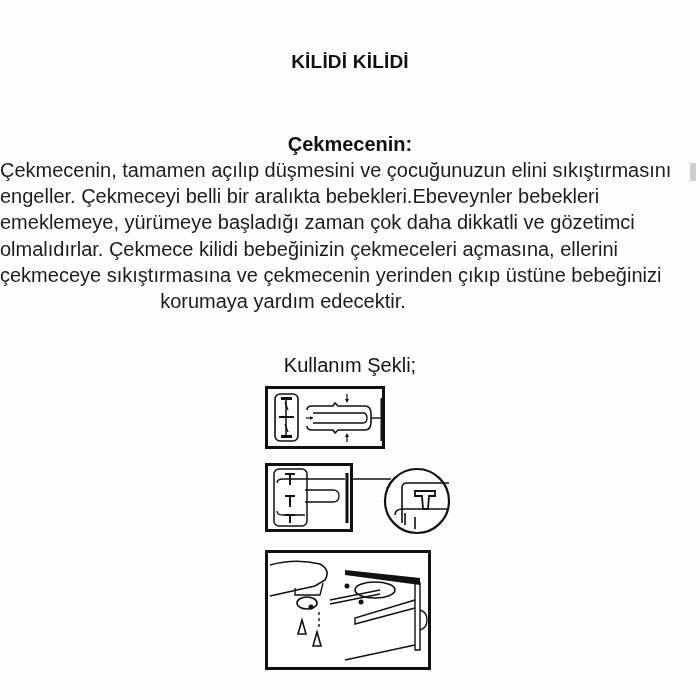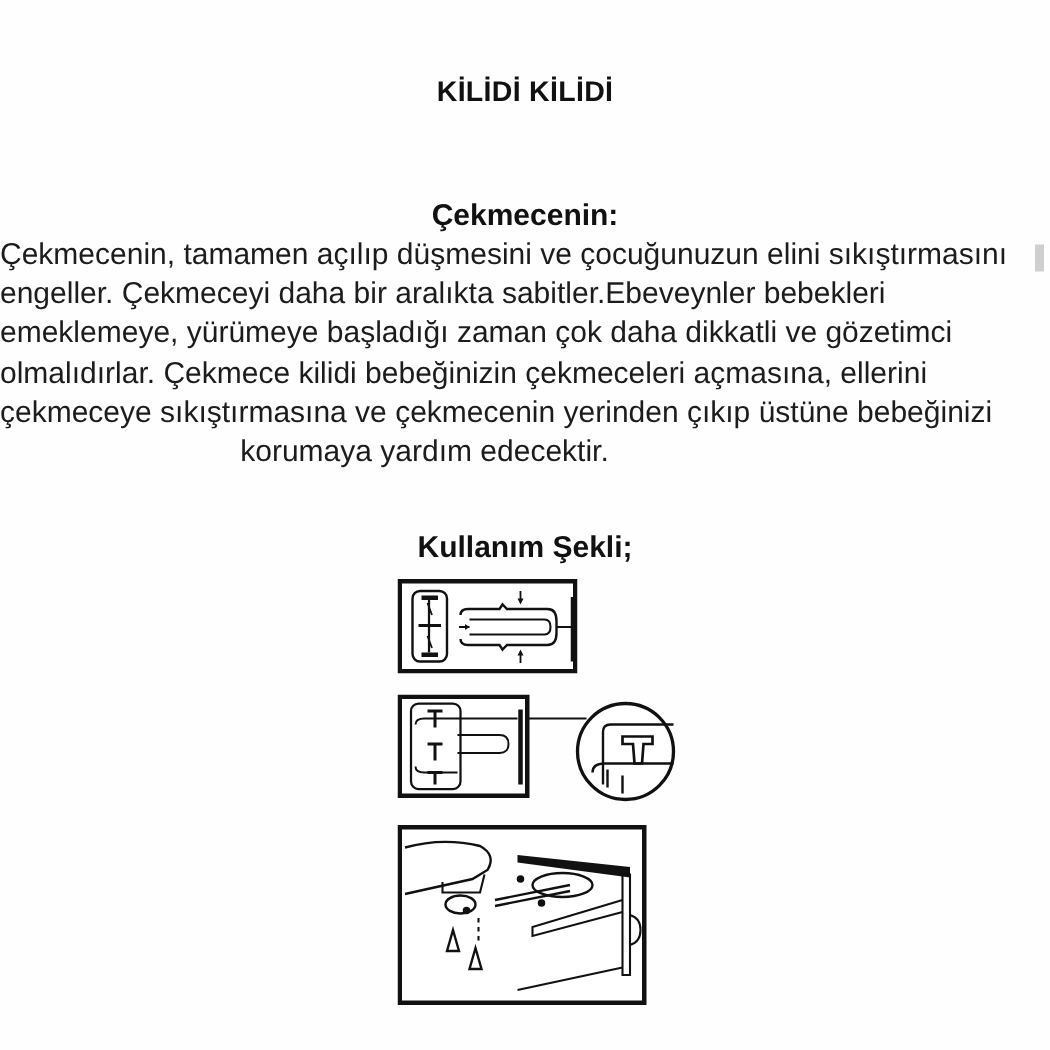--- a/index.html
+++ b/index.html
@@ -6,37 +6,37 @@
   body { width:700px; height:700px; position:relative; overflow:hidden;
          font-family:"Liberation Sans", sans-serif; color:#1a1a1a; }
   .title { position:absolute; top:51px; left:0; width:700px; text-align:center;
            font-weight:bold; font-size:19px; letter-spacing:0.2px; color:#111; }
   .features-heading { position:absolute; top:133px; left:0; width:700px; text-align:center;
            font-weight:bold; font-size:20px; color:#111; }
   .body-text { position:absolute; top:157px; left:0; width:566px; text-align:center;
            font-size:20px; line-height:26.2px; color:#1c1c1c; white-space:nowrap; }
   .body-text div { height:26.2px; }
   .usage-heading { position:absolute; top:354px; left:0; width:700px; text-align:center;
-           font-weight:bold; font-size:20px; color:#111; }
+           font-weight:normal; font-size:20px; color:#111; }
   .figure { position:absolute; }
   .fig1 { left:265px; top:386px; width:120px; height:63px; }
   .fig2 { left:265px; top:463px; width:190px; height:72px; }
   .fig3 { left:265px; top:550px; width:178px; height:123px; }
   .edge-mark { position:absolute; left:690px; top:163px; width:6px; height:18px; background:#cfcfcf; }
 </style>
 </head>
 <body>
 
 <div class="title">KİLİDİ KİLİDİ</div>
 
 <div class="features-heading">Çekmecenin:</div>
 
 <div class="body-text">
   <div>Çekmecenin, tamamen açılıp düşmesini ve çocuğunuzun elini sıkıştırmasını</div>
-  <div>engeller. Çekmeceyi daha bir aralıkta sabitler.Ebeveynler bebekleri</div>
+  <div>engeller. Çekmeceyi belli bir aralıkta bebekleri.Ebeveynler bebekleri</div>
   <div>emeklemeye, yürümeye başladığı zaman çok daha dikkatli ve gözetimci</div>
   <div>olmalıdırlar. Çekmece kilidi bebeğinizin çekmeceleri açmasına, ellerini</div>
   <div>çekmeceye sıkıştırmasına ve çekmecenin yerinden çıkıp üstüne bebeğinizi</div>
   <div>korumaya yardım edecektir.</div>
 </div>
 <div class="edge-mark"></div>
 
 <div class="usage-heading">Kullanım Şekli;</div>
 
 <svg class="figure fig1" viewBox="0 0 120 63" xmlns="http://www.w3.org/2000/svg">

